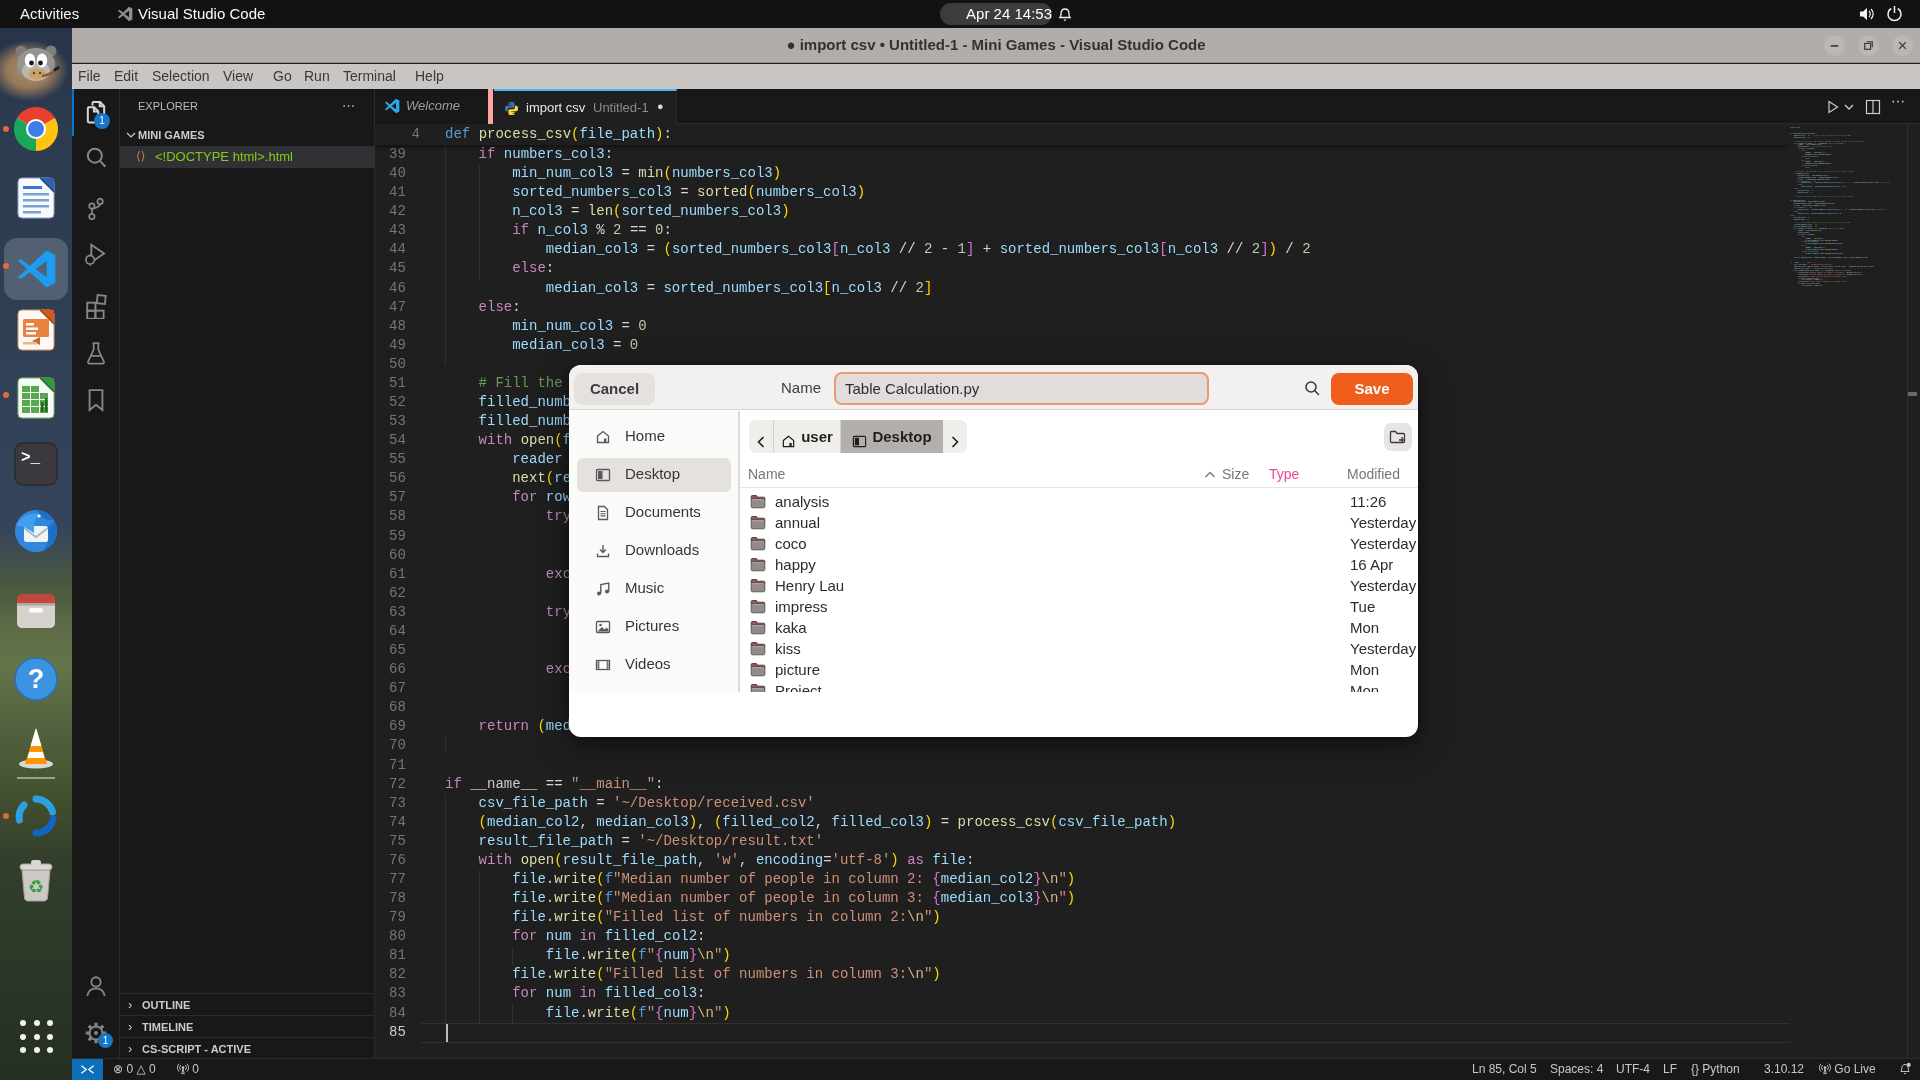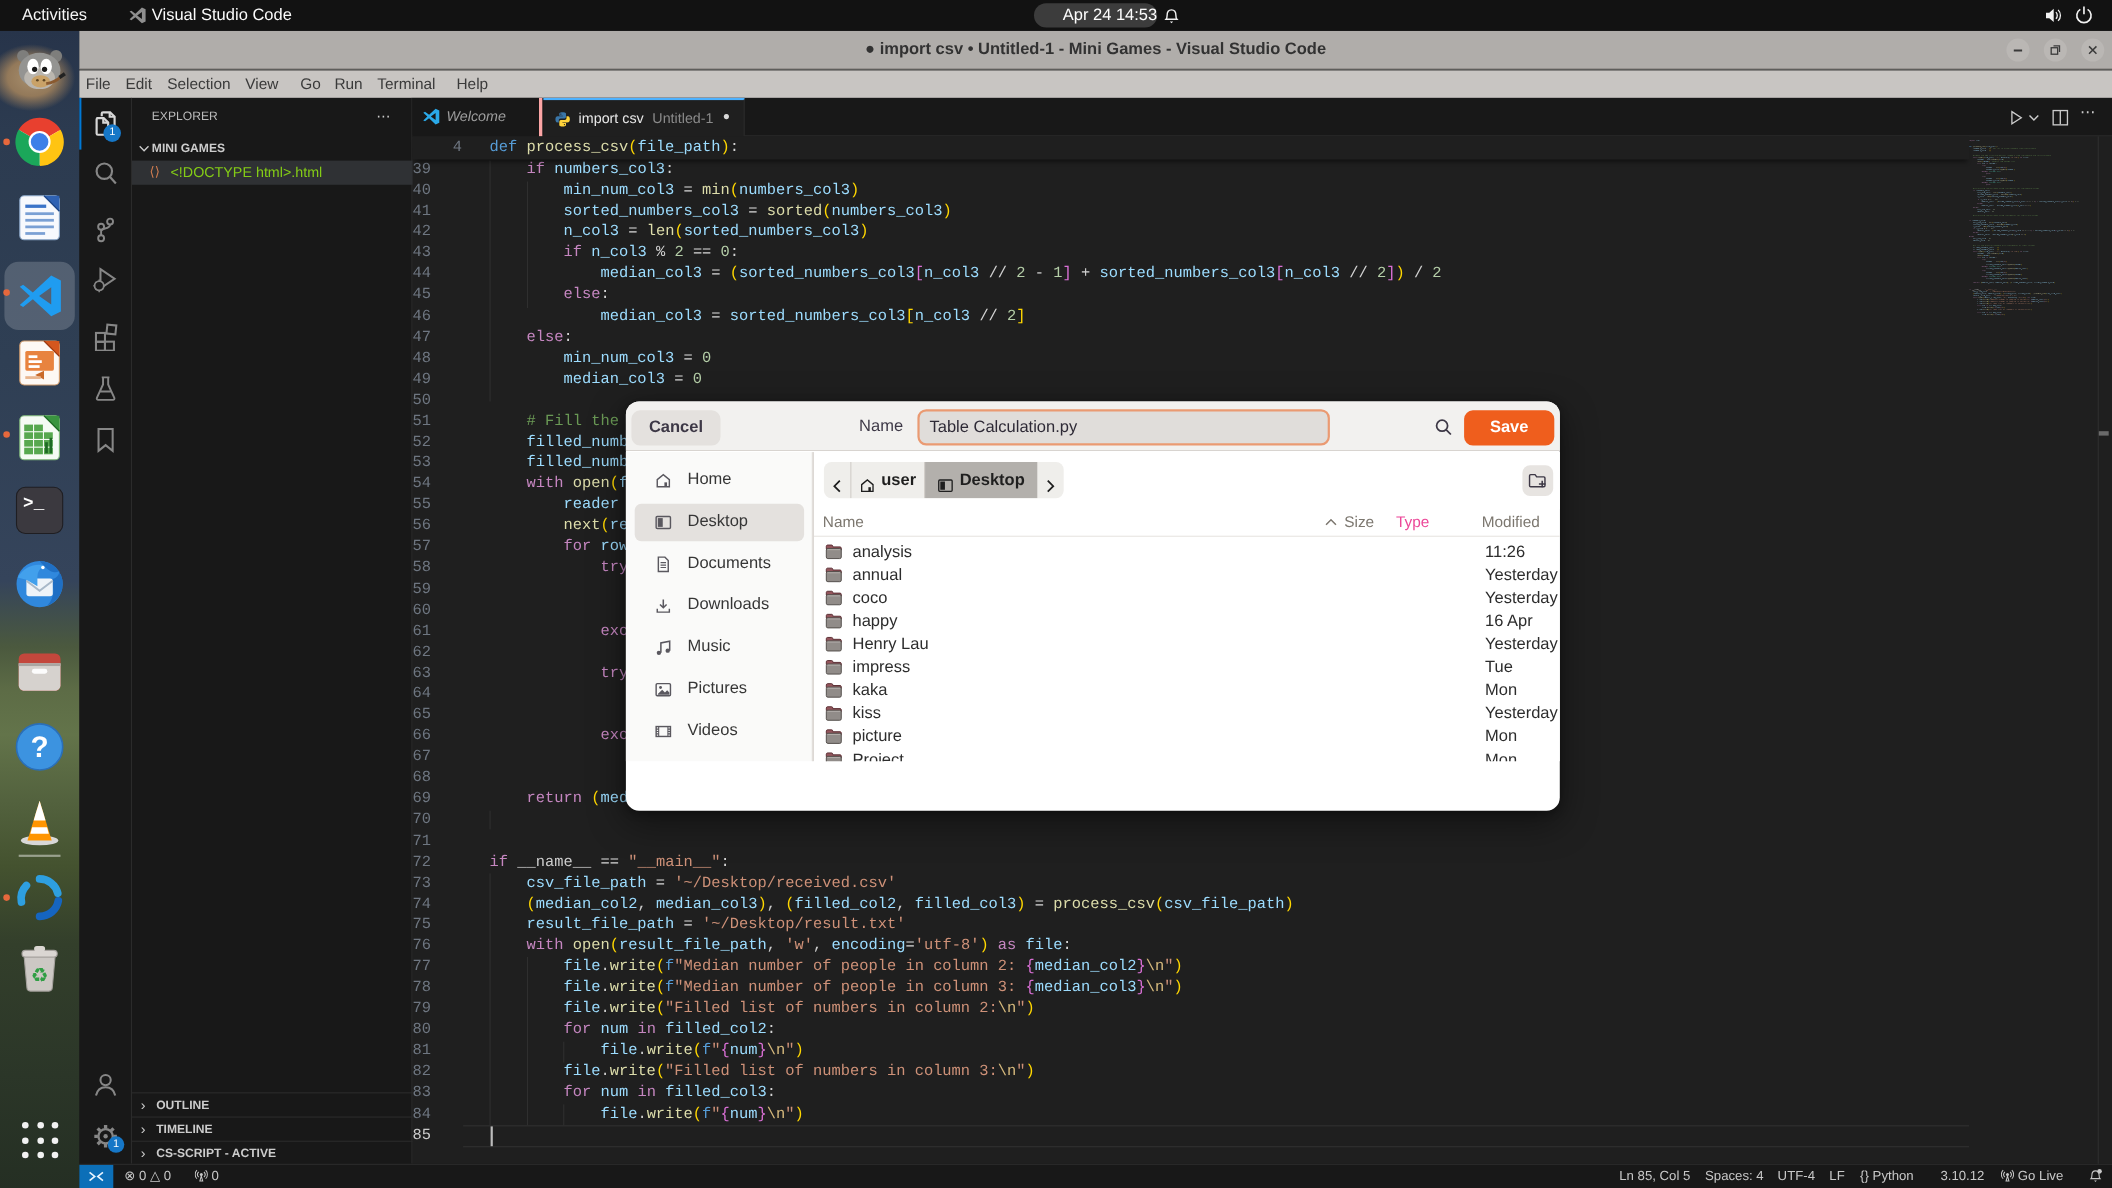--- a/index.html
+++ b/index.html
@@ -24,21 +24,21 @@
 #sidebar{position:absolute;left:48px;top:61px;width:255px;height:969px;background:#181818;border-right:1px solid #2b2b2b;color:#cccccc}
 .ai{position:absolute;left:10px;width:28px;height:28px}
 .sbsec{position:absolute;left:0;width:255px;height:22px;border-top:1px solid #2b2b2b;font-size:11px;font-weight:bold;color:#cccccc;line-height:22px;padding-left:22px}
 .ch{position:absolute;left:8px;font-size:13px;font-weight:normal;color:#cccccc}
 .si{position:absolute;top:3px;font-size:12px;color:#c8c8c8}
 #tabbar{position:absolute;left:303px;top:61px;width:1545px;height:35px;background:#181818;border-bottom:1px solid #2b2b2b}
 .tab{position:absolute;top:0;height:35px;font-size:13px}
 #stat{position:absolute;left:0;top:1030px;width:1848px;height:22px;background:#181818;border-top:1px solid #2b2b2b;color:#cccccc;font-size:13px}
 
 pre,code,#lnums,#code,#sticky{font-family:"Liberation Mono",monospace}
-#lnums{position:absolute;left:375px;top:145px;width:45px;font-size:14px;line-height:19.08px;color:#6e7681;text-align:left;white-space:pre;z-index:2}
+#lnums{position:absolute;left:375px;top:145px;width:45px;font-size:14px;line-height:19.08px;color:#6e7681;text-align:center;white-space:pre;z-index:2}
 #code{position:absolute;left:445px;top:145px;font-size:14px;line-height:19.08px;color:#cccccc;white-space:pre;z-index:2}
 #sticky{position:absolute;left:375px;top:124px;width:1415px;height:21px;background:#1f1f1f;box-shadow:0 4px 4px -2px rgba(0,0,0,.45);font-size:14px;line-height:21px;white-space:pre;z-index:3}
 .k{color:#c586c0}.d{color:#569cd6}.f{color:#dcdcaa}.v{color:#9cdcfe}.s{color:#ce9178}
 .nu{color:#b5cea8}.c{color:#6a9955}.o{color:#d4d4d4}.g{color:#ffd700}.p{color:#da70d6}
 .e{color:#d7ba7d}.t{color:#4ec9b0}
 .guide{position:absolute;width:1px;background:#2f2f2f}
 #minimap{position:absolute;left:1790px;top:127px;font-size:14px;line-height:19.08px;color:#cccccc;white-space:pre;transform:scale(0.115,0.0997);transform-origin:0 0;z-index:2}
 
 #dlg{position:absolute;left:569px;top:365px;width:849px;height:372px;border-radius:12px;background:#ffffff;box-shadow:0 10px 34px rgba(0,0,0,.45),0 2px 8px rgba(0,0,0,.3);z-index:60;font-size:15px;color:#3d3846}
 #dlghdr{position:absolute;left:0;top:0;width:849px;height:45px;background:#f2f1ef;border-bottom:1px solid #d8d4d0;border-radius:12px 12px 0 0}
@@ -300,21 +300,21 @@
   <div style="position:absolute;left:18px;top:40px;font-size:11px;font-weight:bold;color:#cccccc">MINI GAMES</div>
   <div style="position:absolute;left:0;top:57px;width:255px;height:22px;background:#2f3134">
     <span style="position:absolute;left:16px;top:3px;font-size:12px;color:#d27d50">⟨⟩</span>
     <span style="position:absolute;left:35px;top:3px;font-size:13px;color:#84cc16">&lt;!DOCTYPE html&gt;.html</span>
   </div>
   <div class="sbsec" style="top:904px"><span class="ch">›</span>OUTLINE</div>
   <div class="sbsec" style="top:926px"><span class="ch">›</span>TIMELINE</div>
   <div class="sbsec" style="top:948px"><span class="ch">›</span>CS-SCRIPT - ACTIVE</div>
  </div>
  <div id="tabbar">
-  <div class="tab" style="left:0;width:118px;background:#181818;border-right:3px solid #fca5a5">
+  <div class="tab" style="left:0;width:118px;background:#181818;border-right:5px solid #fca5a5">
    <svg style="position:absolute;left:9px;top:9px" width="16" height="16" viewBox="0 0 100 100">
           <path fill="#2aa9e8" d="M96 15 L75 5 L38 40 L15 23 L5 28 L28 50 L5 72 L15 77 L38 60 L75 95 L96 85 Z M75 30 L75 70 L48 50 Z"></path>
         </svg>
    <span style="position:absolute;left:31px;top:9px;font-style:italic;color:#9d9d9d">Welcome</span>
   </div>
   <div class="tab" style="left:119px;width:183px;background:#1f1f1f;border-right:1px solid #2b2b2b;border-top:2px solid #4db2ff">
    <svg style="position:absolute;left:10px;top:10px" width="15" height="15" viewBox="0 0 32 32">
           <path fill="#3a76a8" d="M16 2 C9 2 9.5 5 9.5 5 L9.5 9 L16.5 9 L16.5 10 L6.5 10 C6.5 10 2 9.5 2 16 C2 22.5 6 22 6 22 L8.5 22 L8.5 18.5 C8.5 18.5 8.4 14.5 12.5 14.5 L19 14.5 C19 14.5 22.5 14.6 22.5 11 L22.5 5 C22.5 5 23 2 16 2 Z M12.5 4.5 A1.3 1.3 0 1 1 12.5 7.1 A1.3 1.3 0 1 1 12.5 4.5 Z"></path>
           <path fill="#ffd43b" d="M16 30 C23 30 22.5 27 22.5 27 L22.5 23 L15.5 23 L15.5 22 L25.5 22 C25.5 22 30 22.5 30 16 C30 9.5 26 10 26 10 L23.5 10 L23.5 13.5 C23.5 13.5 23.6 17.5 19.5 17.5 L13 17.5 C13 17.5 9.5 17.4 9.5 21 L9.5 27 C9.5 27 9 30 16 30 Z M19.5 27.5 A1.3 1.3 0 1 1 19.5 24.9 A1.3 1.3 0 1 1 19.5 27.5 Z"></path>
         </svg>

